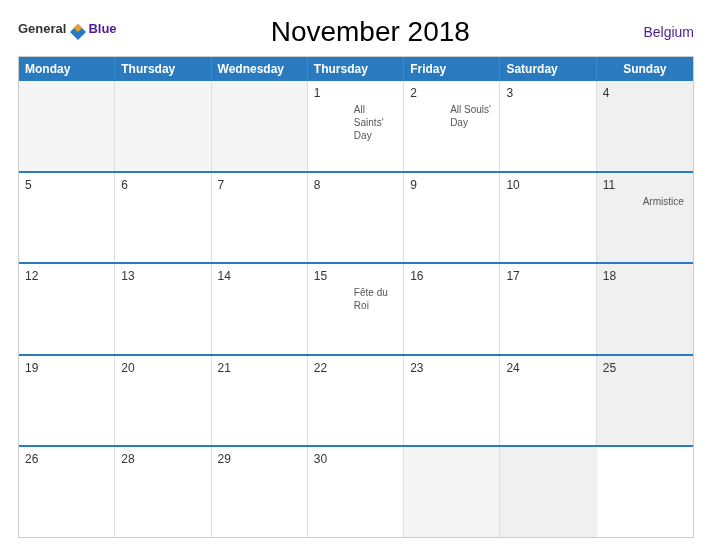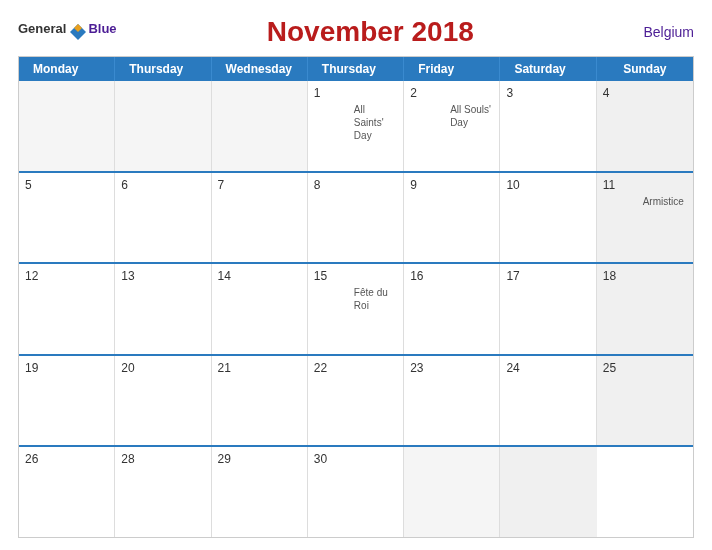--- a/index.html
+++ b/index.html
@@ -42,22 +42,22 @@
       line-height: 1;
     }
     .logo-flag {
       width: 20px;
       height: 20px;
       margin-left: 2px;
       margin-bottom: 1px;
     }
     .title {
       font-size: 28px;
-      color: #b91c1c;
-      font-weight: bold;
+      color: #000000;
+      font-weight: normal;
       text-align: center;
       flex: 1;
     }
     .country {
       font-size: 14px;
       color: #4c1d95;
       text-align: right;
       min-width: 70px;
     }
     
@@ -69,21 +69,21 @@
     }
     .calendar-header {
       display: grid;
       grid-template-columns: repeat(7, 1fr);
       background: #2a7abf;
     }
     .cal-header-cell {
       color: #fff;
       font-size: 12px;
       font-weight: bold;
-      padding: 5px 14px;
+      padding: 5px 6px;
       text-align: left;
       border-right: 1px solid #3a8acf;
     }
     .cal-header-cell:last-child {
       border-right: none;
       text-align: center;
     }
     .calendar-body {
       flex: 1;
       display: flex;

